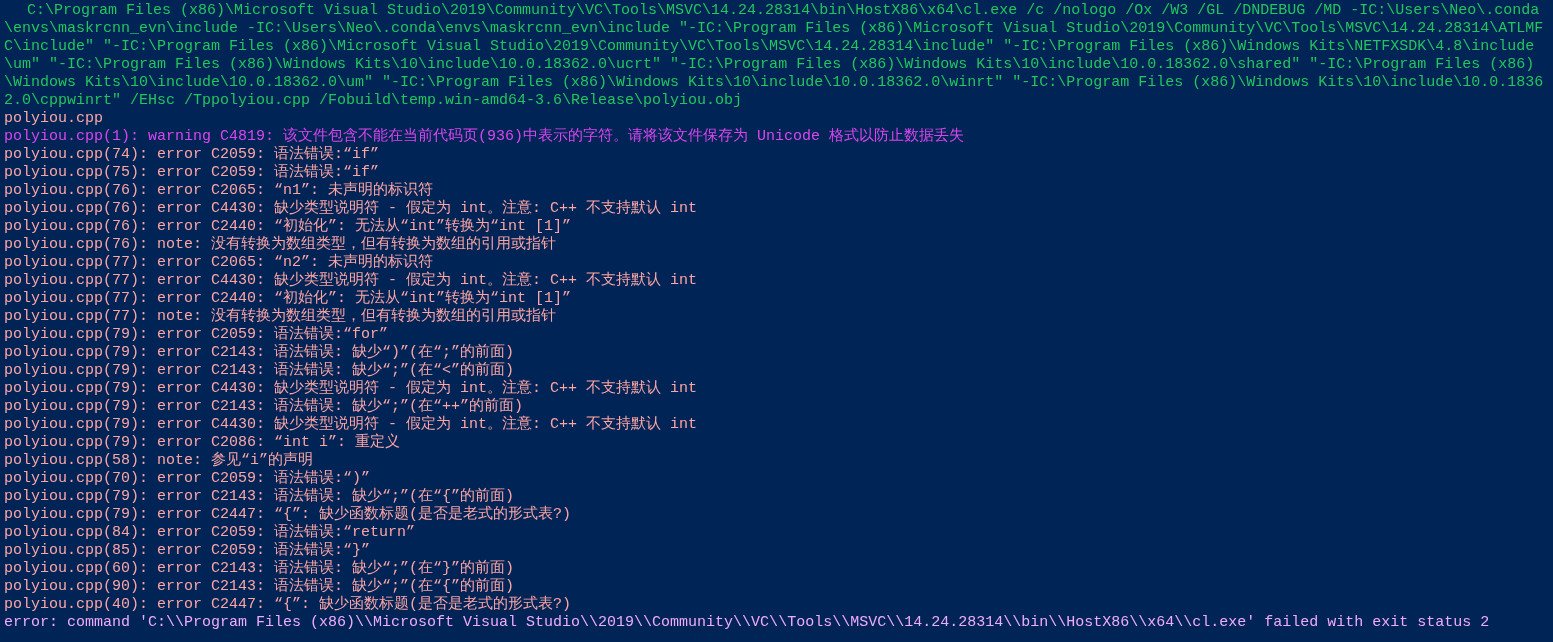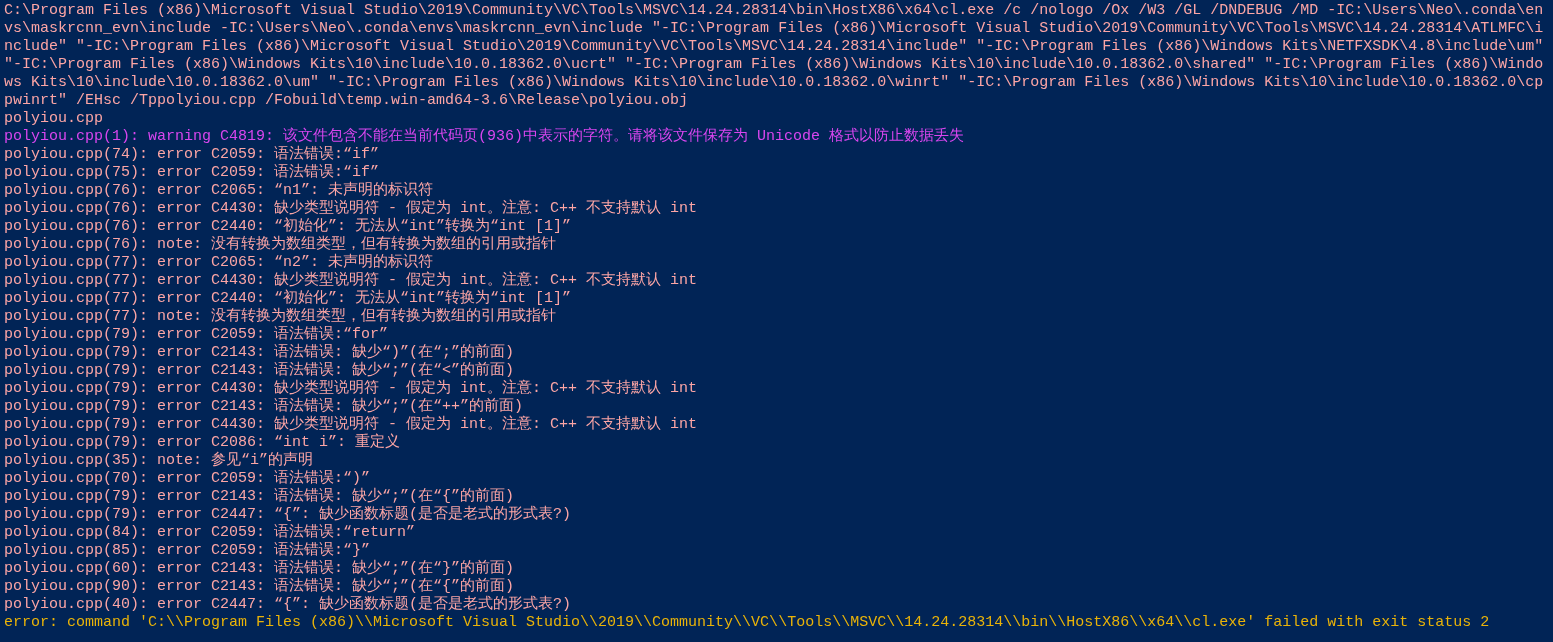--- a/index.html
+++ b/index.html
@@ -11,24 +11,24 @@
     overflow: hidden;
   }
   #terminal {
     font-family: "NSimSun", "SimSun", "Consolas", "Courier New", monospace;
     font-size: 15px;
     line-height: 18px;
     white-space: pre-wrap;
     word-break: break-all;
     padding: 2px 4px;
   }
-  .cmd-line { color: #fca5a5; }
+  .cmd-line { color: #22c55e; margin-left: 23px; }
   .warn-line { color: #fca5a5; }
   .err-first { color: #d946ef; }
-  .final-err { color: #eab308; }
+  .final-err { color: #f0abfc; }
 </style>
 </head>
 <body>
 
 <div id="terminal"><span class="cmd-line">C:\Program Files (x86)\Microsoft Visual Studio\2019\Community\VC\Tools\MSVC\14.24.28314\bin\HostX86\x64\cl.exe /c /nologo /Ox /W3 /GL /DNDEBUG /MD -IC:\Users\Neo\.conda\envs\maskrcnn_evn\include -IC:\Users\Neo\.conda\envs\maskrcnn_evn\include "-IC:\Program Files (x86)\Microsoft Visual Studio\2019\Community\VC\Tools\MSVC\14.24.28314\ATLMFC\include" "-IC:\Program Files (x86)\Microsoft Visual Studio\2019\Community\VC\Tools\MSVC\14.24.28314\include" "-IC:\Program Files (x86)\Windows Kits\NETFXSDK\4.8\include\um" "-IC:\Program Files (x86)\Windows Kits\10\include\10.0.18362.0\ucrt" "-IC:\Program Files (x86)\Windows Kits\10\include\10.0.18362.0\shared" "-IC:\Program Files (x86)\Windows Kits\10\include\10.0.18362.0\um" "-IC:\Program Files (x86)\Windows Kits\10\include\10.0.18362.0\winrt" "-IC:\Program Files (x86)\Windows Kits\10\include\10.0.18362.0\cppwinrt" /EHsc /Tppolyiou.cpp /Fobuild\temp.win-amd64-3.6\Release\polyiou.obj</span>
 <span class="warn-line">polyiou.cpp</span>
 <span id="lines-container"><span class="err-first">polyiou.cpp(1): warning C4819: 该文件包含不能在当前代码页(936)中表示的字符。请将该文件保存为 Unicode 格式以防止数据丢失</span>
 <span class="warn-line">polyiou.cpp(74): error C2059: 语法错误:“if”</span>
 <span class="warn-line">polyiou.cpp(75): error C2059: 语法错误:“if”</span>
 <span class="warn-line">polyiou.cpp(76): error C2065: “n1”: 未声明的标识符</span>
@@ -39,21 +39,21 @@
 <span class="warn-line">polyiou.cpp(77): error C4430: 缺少类型说明符 - 假定为 int。注意: C++ 不支持默认 int</span>
 <span class="warn-line">polyiou.cpp(77): error C2440: “初始化”: 无法从“int”转换为“int [1]”</span>
 <span class="warn-line">polyiou.cpp(77): note: 没有转换为数组类型，但有转换为数组的引用或指针</span>
 <span class="warn-line">polyiou.cpp(79): error C2059: 语法错误:“for”</span>
 <span class="warn-line">polyiou.cpp(79): error C2143: 语法错误: 缺少“)”(在“;”的前面)</span>
 <span class="warn-line">polyiou.cpp(79): error C2143: 语法错误: 缺少“;”(在“&lt;”的前面)</span>
 <span class="warn-line">polyiou.cpp(79): error C4430: 缺少类型说明符 - 假定为 int。注意: C++ 不支持默认 int</span>
 <span class="warn-line">polyiou.cpp(79): error C2143: 语法错误: 缺少“;”(在“++”的前面)</span>
 <span class="warn-line">polyiou.cpp(79): error C4430: 缺少类型说明符 - 假定为 int。注意: C++ 不支持默认 int</span>
 <span class="warn-line">polyiou.cpp(79): error C2086: “int i”: 重定义</span>
-<span class="warn-line">polyiou.cpp(35): note: 参见“i”的声明</span>
+<span class="warn-line">polyiou.cpp(58): note: 参见“i”的声明</span>
 <span class="warn-line">polyiou.cpp(70): error C2059: 语法错误:“)”</span>
 <span class="warn-line">polyiou.cpp(79): error C2143: 语法错误: 缺少“;”(在“{”的前面)</span>
 <span class="warn-line">polyiou.cpp(79): error C2447: “{”: 缺少函数标题(是否是老式的形式表?)</span>
 <span class="warn-line">polyiou.cpp(84): error C2059: 语法错误:“return”</span>
 <span class="warn-line">polyiou.cpp(85): error C2059: 语法错误:“}”</span>
 <span class="warn-line">polyiou.cpp(60): error C2143: 语法错误: 缺少“;”(在“}”的前面)</span>
 <span class="warn-line">polyiou.cpp(90): error C2143: 语法错误: 缺少“;”(在“{”的前面)</span>
 <span class="warn-line">polyiou.cpp(40): error C2447: “{”: 缺少函数标题(是否是老式的形式表?)</span>
 </span><span class="final-err">error: command 'C:\\Program Files (x86)\\Microsoft Visual Studio\\2019\\Community\\VC\\Tools\\MSVC\\14.24.28314\\bin\\HostX86\\x64\\cl.exe' failed with exit status 2</span></div>
 

